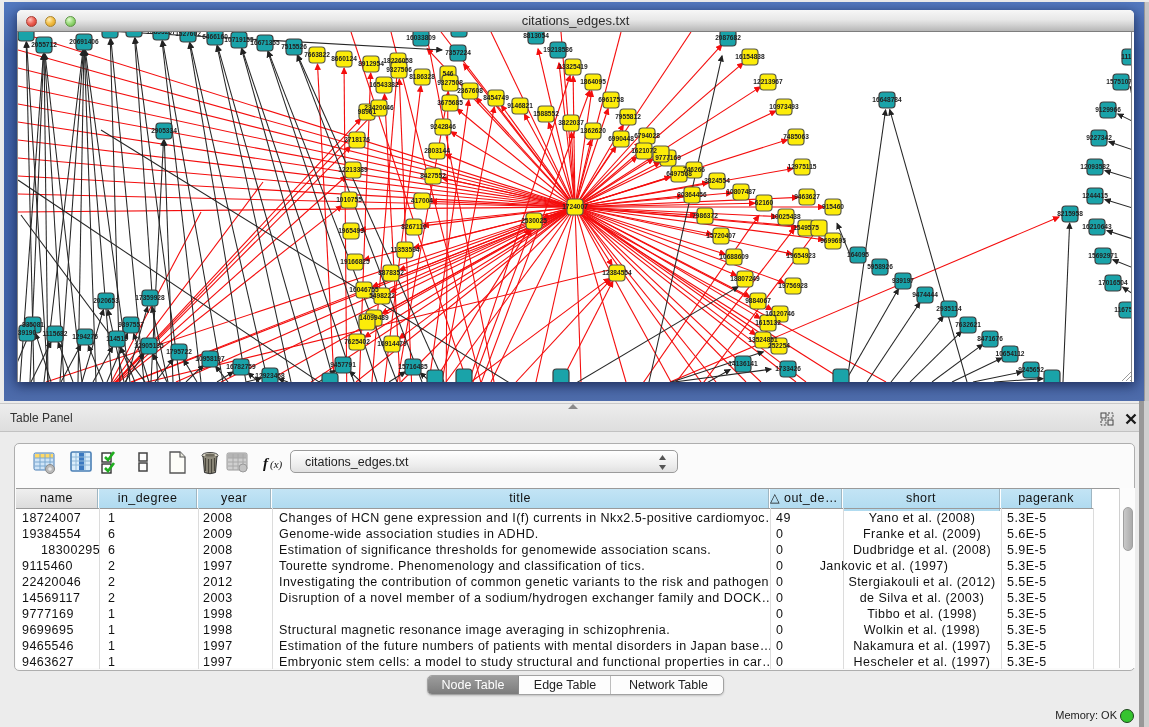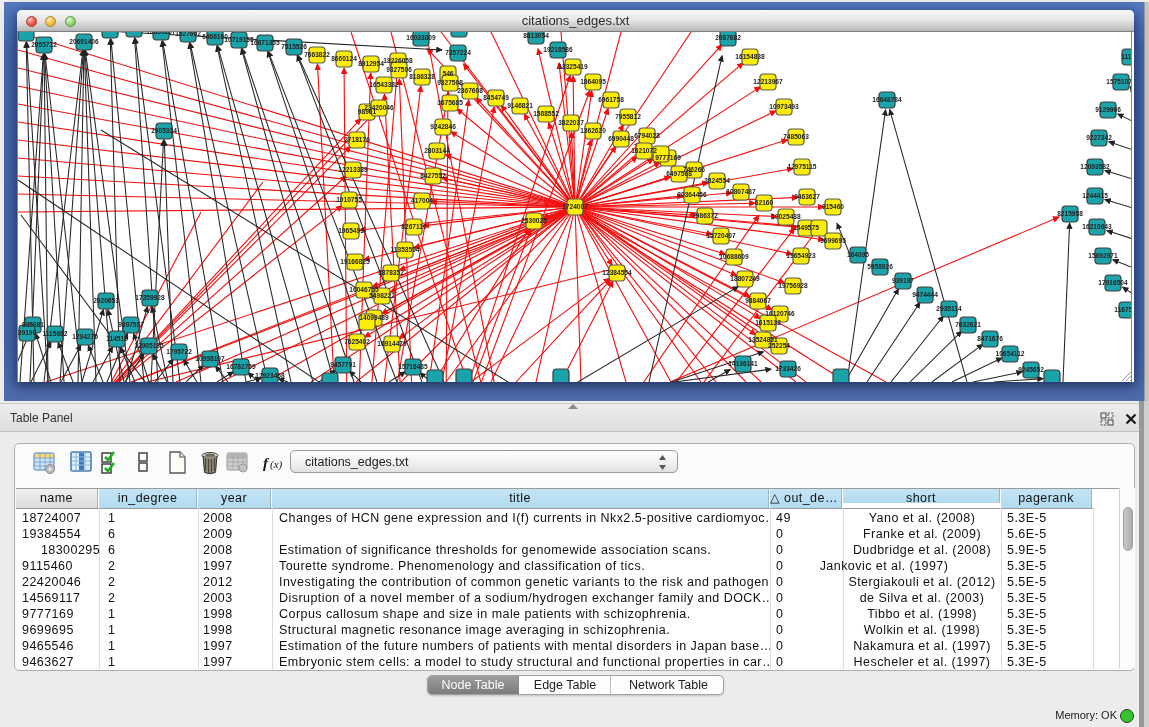--- a/index.html
+++ b/index.html
@@ -612,21 +612,21 @@
         <path d="M4.5 0 L8 5 L1 5 z" fill="#555"></path>
         <path d="M4.5 15 L8 10 L1 10 z" fill="#555"></path>
       </svg>
  </div>
  <div class="tablewrap">
   <div style="position:absolute;left:0px;top:0;width:82px;height:19px;background:linear-gradient(#efefef,#dcdcdc);border-right:1px solid #9fb6c2;line-height:19px;text-align:center">name</div>
       <div style="position:absolute;left:83px;top:0;width:98px;height:19px;background:linear-gradient(#c3e4f5,#b0dbf0);border-right:1px solid #9fb6c2;line-height:19px;text-align:center">in_degree</div>
       <div style="position:absolute;left:182px;top:0;width:73px;height:19px;background:linear-gradient(#c3e4f5,#b0dbf0);border-right:1px solid #9fb6c2;line-height:19px;text-align:center">year</div>
       <div style="position:absolute;left:256px;top:0;width:497px;height:19px;background:linear-gradient(#c3e4f5,#b0dbf0);border-right:1px solid #9fb6c2;line-height:19px;text-align:center">title</div>
       <div style="position:absolute;left:754px;top:0;width:72px;height:19px;background:linear-gradient(#c3e4f5,#b0dbf0);border-right:1px solid #9fb6c2;line-height:19px;text-align:left">△ out_de…</div>
-      <div style="position:absolute;left:827px;top:0;width:157px;height:14px;background:linear-gradient(#c3e4f5,#b0dbf0);border-right:1px solid #9fb6c2;line-height:19px;text-align:center">short</div>
+      <div style="position:absolute;left:827px;top:0;width:157px;height:22px;background:linear-gradient(#c3e4f5,#b0dbf0);border-right:1px solid #9fb6c2;line-height:19px;text-align:center">short</div>
       <div style="position:absolute;left:985px;top:0;width:91px;height:19px;background:linear-gradient(#c3e4f5,#b0dbf0);border-right:1px solid #9fb6c2;line-height:19px;text-align:center">pagerank</div>
   <div style="position:absolute;left:0;top:19px;width:1077px;height:1px;background:#9a9a9a"></div>
   <div style="position:absolute;left:83px;top:19px;width:1px;height:161px;background:#dcdcdc"></div>
       <div style="position:absolute;left:182px;top:19px;width:1px;height:161px;background:#dcdcdc"></div>
       <div style="position:absolute;left:256px;top:19px;width:1px;height:161px;background:#dcdcdc"></div>
       <div style="position:absolute;left:754px;top:19px;width:1px;height:161px;background:#dcdcdc"></div>
       <div style="position:absolute;left:827px;top:19px;width:1px;height:161px;background:#dcdcdc"></div>
       <div style="position:absolute;left:985px;top:19px;width:1px;height:161px;background:#dcdcdc"></div>
       <div style="position:absolute;left:1077px;top:19px;width:1px;height:161px;background:#dcdcdc"></div>
   <div style="position:absolute;left:0;top:21px;width:1077px;height:16px;line-height:16px">
@@ -635,20 +635,21 @@
         <div style="position:absolute;top:0;height:16px;left:187px;width:69px;text-align:left;overflow:hidden;white-space:nowrap">2008</div>
         <div style="position:absolute;top:0;height:16px;left:263px;width:491px;text-align:left;overflow:hidden;white-space:nowrap">Changes of HCN gene expression and I(f) currents in Nkx2.5‑positive cardiomyoc…</div>
         <div style="position:absolute;top:0;height:16px;left:760px;width:67px;text-align:left;overflow:hidden;white-space:nowrap">49</div>
         <div style="position:absolute;top:0;height:16px;left:827px;width:158px;text-align:center;overflow:hidden;white-space:nowrap">Yano et al. (2008)</div>
         <div style="position:absolute;top:0;height:16px;left:991px;width:86px;text-align:left;overflow:hidden;white-space:nowrap">5.3E‑5</div>
       </div>
       <div style="position:absolute;left:0;top:37px;width:1077px;height:16px;line-height:16px">
         <div style="position:absolute;top:0;height:16px;left:6px;width:77px;text-align:left;overflow:hidden;white-space:nowrap">19384554</div>
         <div style="position:absolute;top:0;height:16px;left:92px;width:90px;text-align:left;overflow:hidden;white-space:nowrap">6</div>
         <div style="position:absolute;top:0;height:16px;left:187px;width:69px;text-align:left;overflow:hidden;white-space:nowrap">2009</div>
+        <div style="position:absolute;top:0;height:16px;left:263px;width:491px;text-align:left;overflow:hidden;white-space:nowrap">Genome‑wide association studies in ADHD.</div>
         <div style="position:absolute;top:0;height:16px;left:760px;width:67px;text-align:left;overflow:hidden;white-space:nowrap">0</div>
         <div style="position:absolute;top:0;height:16px;left:827px;width:158px;text-align:center;overflow:hidden;white-space:nowrap">Franke et al. (2009)</div>
         <div style="position:absolute;top:0;height:16px;left:991px;width:86px;text-align:left;overflow:hidden;white-space:nowrap">5.6E‑5</div>
       </div>
       <div style="position:absolute;left:0;top:53px;width:1077px;height:16px;line-height:16px">
         <div style="position:absolute;top:0;height:16px;left:16px;width:77px;text-align:center;overflow:hidden;white-space:nowrap">18300295</div>
         <div style="position:absolute;top:0;height:16px;left:92px;width:90px;text-align:left;overflow:hidden;white-space:nowrap">6</div>
         <div style="position:absolute;top:0;height:16px;left:187px;width:69px;text-align:left;overflow:hidden;white-space:nowrap">2008</div>
         <div style="position:absolute;top:0;height:16px;left:263px;width:491px;text-align:left;overflow:hidden;white-space:nowrap">Estimation of significance thresholds for genomewide association scans.</div>
         <div style="position:absolute;top:0;height:16px;left:760px;width:67px;text-align:left;overflow:hidden;white-space:nowrap">0</div>
@@ -679,21 +680,20 @@
         <div style="position:absolute;top:0;height:16px;left:187px;width:69px;text-align:left;overflow:hidden;white-space:nowrap">2003</div>
         <div style="position:absolute;top:0;height:16px;left:263px;width:491px;text-align:left;overflow:hidden;white-space:nowrap">Disruption of a novel member of a sodium/hydrogen exchanger family and DOCK…</div>
         <div style="position:absolute;top:0;height:16px;left:760px;width:67px;text-align:left;overflow:hidden;white-space:nowrap">0</div>
         <div style="position:absolute;top:0;height:16px;left:827px;width:158px;text-align:center;overflow:hidden;white-space:nowrap">de Silva et al. (2003)</div>
         <div style="position:absolute;top:0;height:16px;left:991px;width:86px;text-align:left;overflow:hidden;white-space:nowrap">5.3E‑5</div>
       </div>
       <div style="position:absolute;left:0;top:117px;width:1077px;height:16px;line-height:16px">
         <div style="position:absolute;top:0;height:16px;left:6px;width:77px;text-align:left;overflow:hidden;white-space:nowrap">9777169</div>
         <div style="position:absolute;top:0;height:16px;left:92px;width:90px;text-align:left;overflow:hidden;white-space:nowrap">1</div>
         <div style="position:absolute;top:0;height:16px;left:187px;width:69px;text-align:left;overflow:hidden;white-space:nowrap">1998</div>
-        <div style="position:absolute;top:0;height:16px;left:263px;width:491px;text-align:left;overflow:hidden;white-space:nowrap">Corpus callosum shape and size in male patients with schizophrenia.</div>
         <div style="position:absolute;top:0;height:16px;left:760px;width:67px;text-align:left;overflow:hidden;white-space:nowrap">0</div>
         <div style="position:absolute;top:0;height:16px;left:827px;width:158px;text-align:center;overflow:hidden;white-space:nowrap">Tibbo et al. (1998)</div>
         <div style="position:absolute;top:0;height:16px;left:991px;width:86px;text-align:left;overflow:hidden;white-space:nowrap">5.3E‑5</div>
       </div>
       <div style="position:absolute;left:0;top:133px;width:1077px;height:16px;line-height:16px">
         <div style="position:absolute;top:0;height:16px;left:6px;width:77px;text-align:left;overflow:hidden;white-space:nowrap">9699695</div>
         <div style="position:absolute;top:0;height:16px;left:92px;width:90px;text-align:left;overflow:hidden;white-space:nowrap">1</div>
         <div style="position:absolute;top:0;height:16px;left:187px;width:69px;text-align:left;overflow:hidden;white-space:nowrap">1998</div>
         <div style="position:absolute;top:0;height:16px;left:263px;width:491px;text-align:left;overflow:hidden;white-space:nowrap">Structural magnetic resonance image averaging in schizophrenia.</div>
         <div style="position:absolute;top:0;height:16px;left:760px;width:67px;text-align:left;overflow:hidden;white-space:nowrap">0</div>

